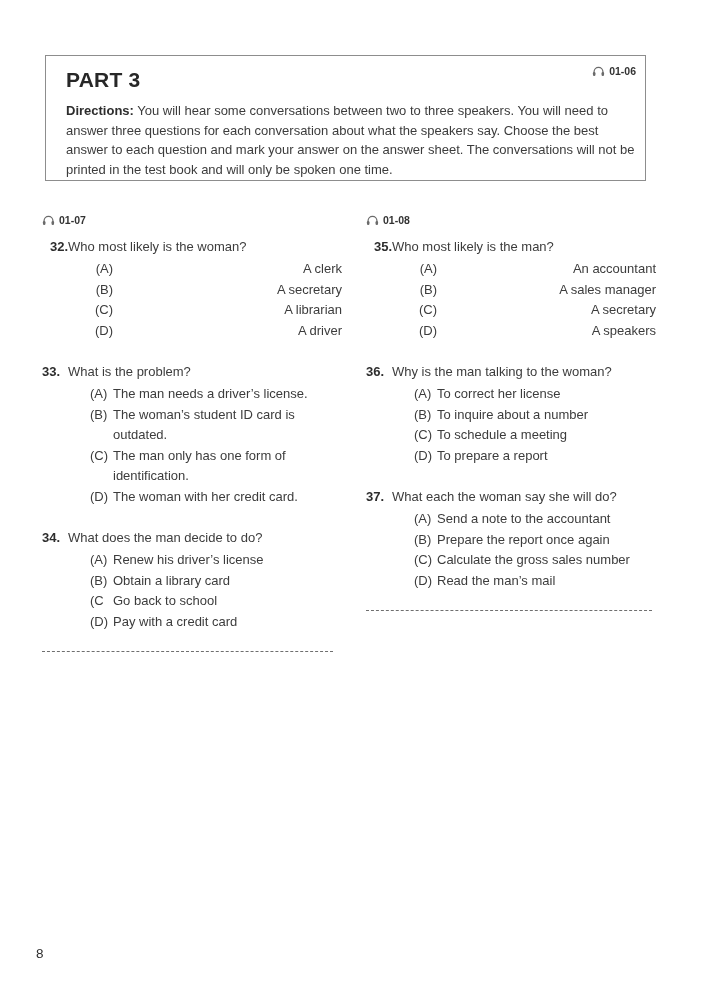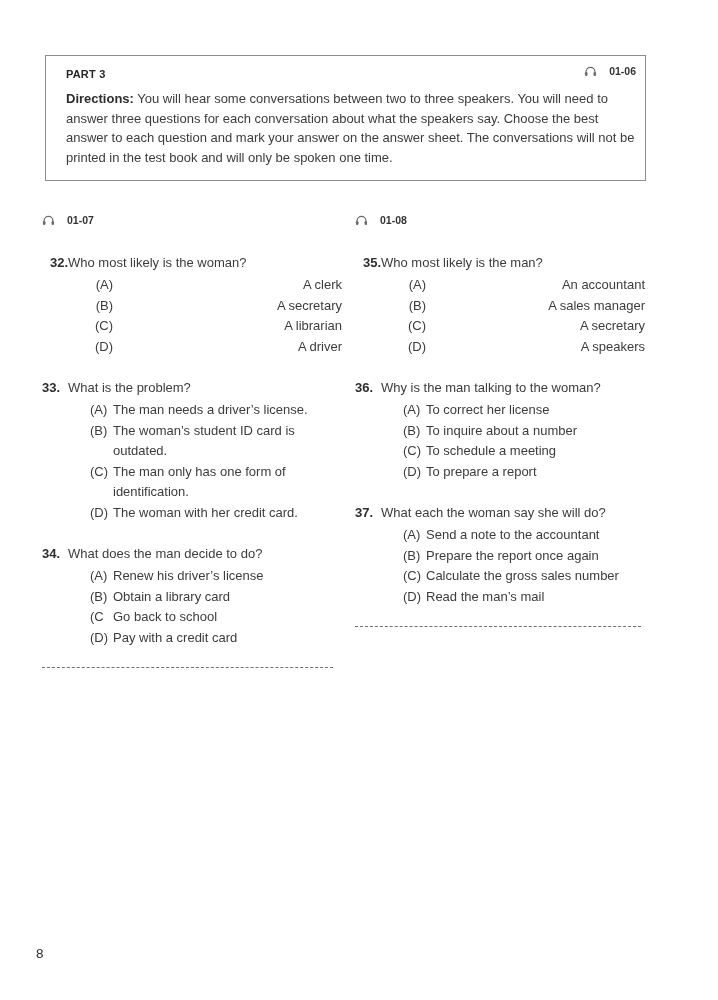--- a/index.html
+++ b/index.html
@@ -17,60 +17,60 @@
   .dir-box {
     position: absolute;
     left: 45px; top: 55px;
     width: 601px; height: 126px;
     border: 1px solid #8d8d8d;
     background: #fff;
     box-sizing: border-box;
     padding: 10px 16px 10px 20px;
   }
   .dir-box .part-title {
-    font-size: 11px;
+    font-size: 21px;
     font-weight: bold;
     color: #272727;
     letter-spacing: 0.2px;
     margin-top: 2px;
   }
   .dir-box .dir-para {
     margin-top: 9px;
     width: 570px;
     font-size: 13px;
     line-height: 19.5px;
     color: #3c3c3c;
   }
   .dir-para b { color: #2d2d2d; }
 
   
   .audio-chip {
     display: flex;
     align-items: center;
-    gap: 12px;
+    gap: 4px;
     height: 13px;
     font-size: 10.5px;
     font-weight: bold;
     color: #333333;
     white-space: nowrap;
   }
   .audio-chip svg { display: block; }
   .dir-box .audio-chip {
     position: absolute;
     top: 8px; right: 9px;
   }
 
   
   .col {
     position: absolute;
     top: 213px;
   }
   .col-left  { left: 42px;  width: 300px; }
-  .col-right { left: 355px; width: 290px; }
-  .col .audio-chip { margin-bottom: 28px; }
+  .col-right { left: 366px; width: 290px; }
+  .col .audio-chip { margin-bottom: 12px; }
 
   .question { margin-top: 22px; }
   .question.first { margin-top: 0; text-align: right; }
   .q-line {
     display: flex;
     font-size: 13px;
     line-height: 17px;
   }
   .q-num {
     flex: 0 0 26px;

